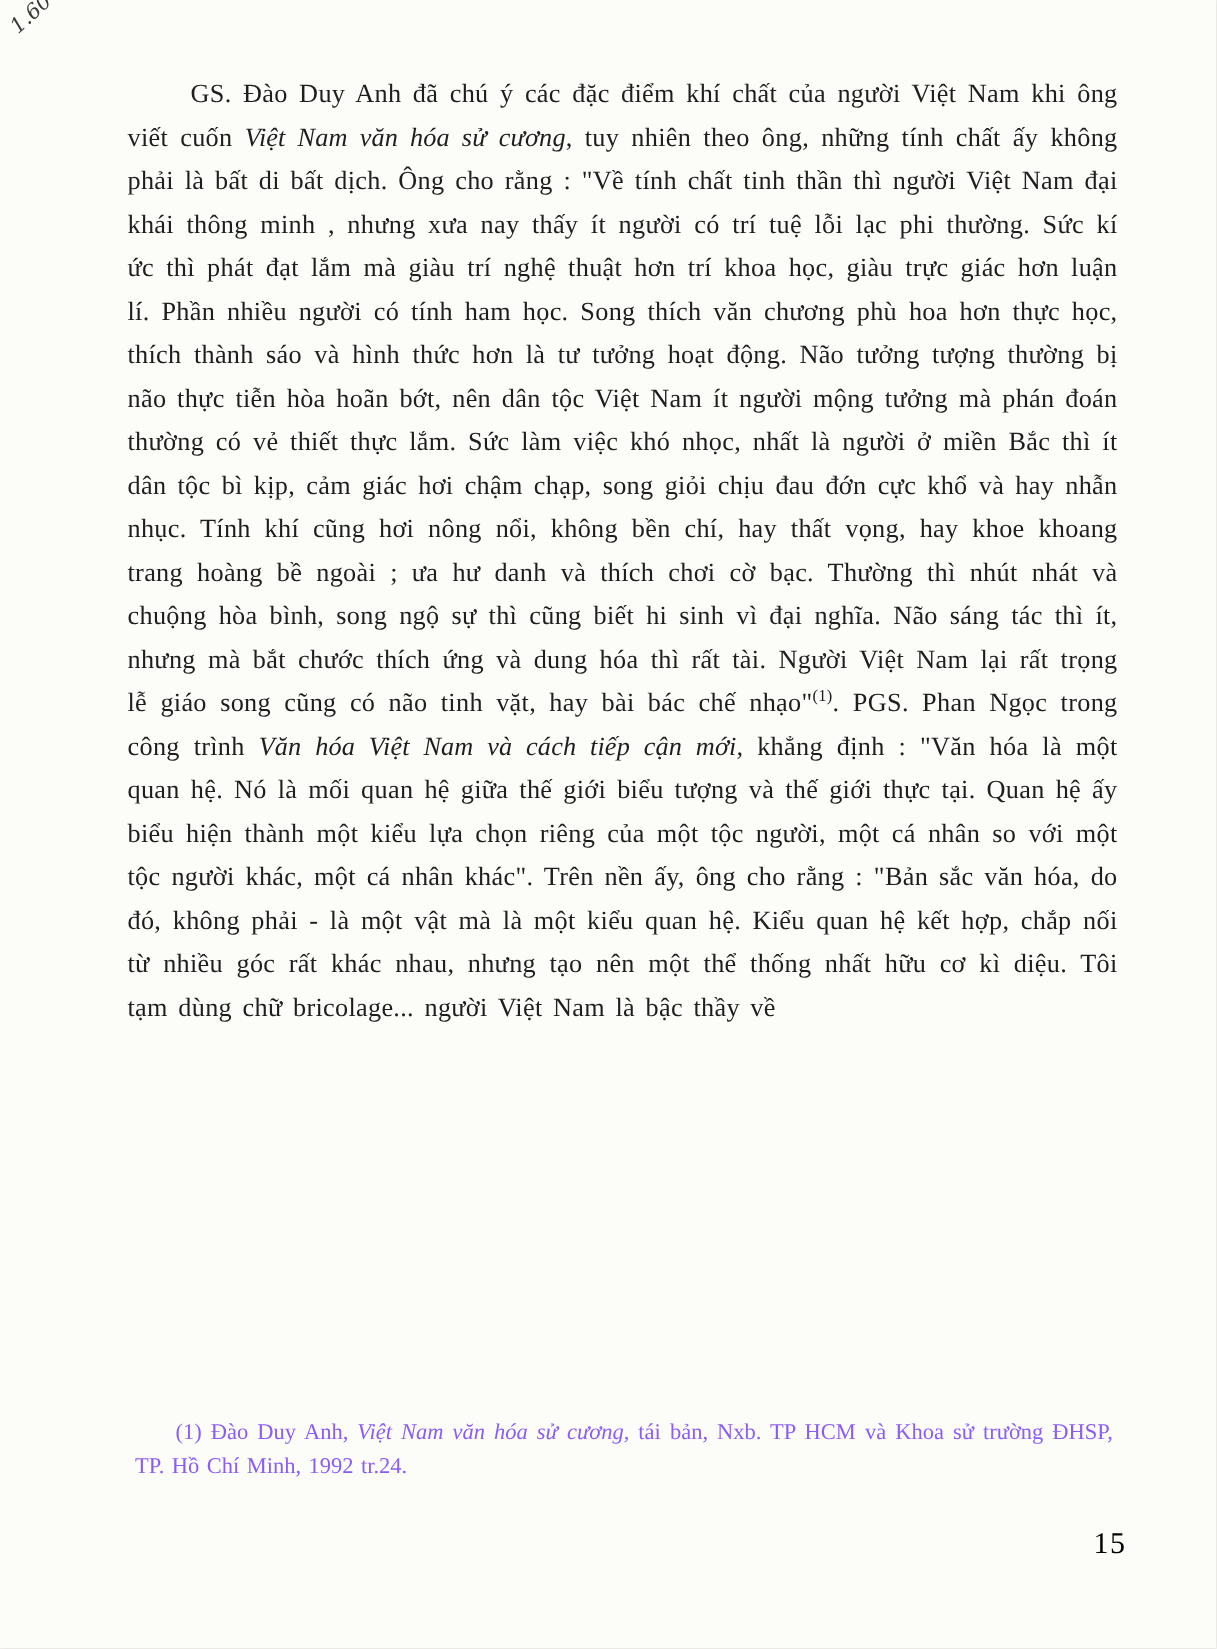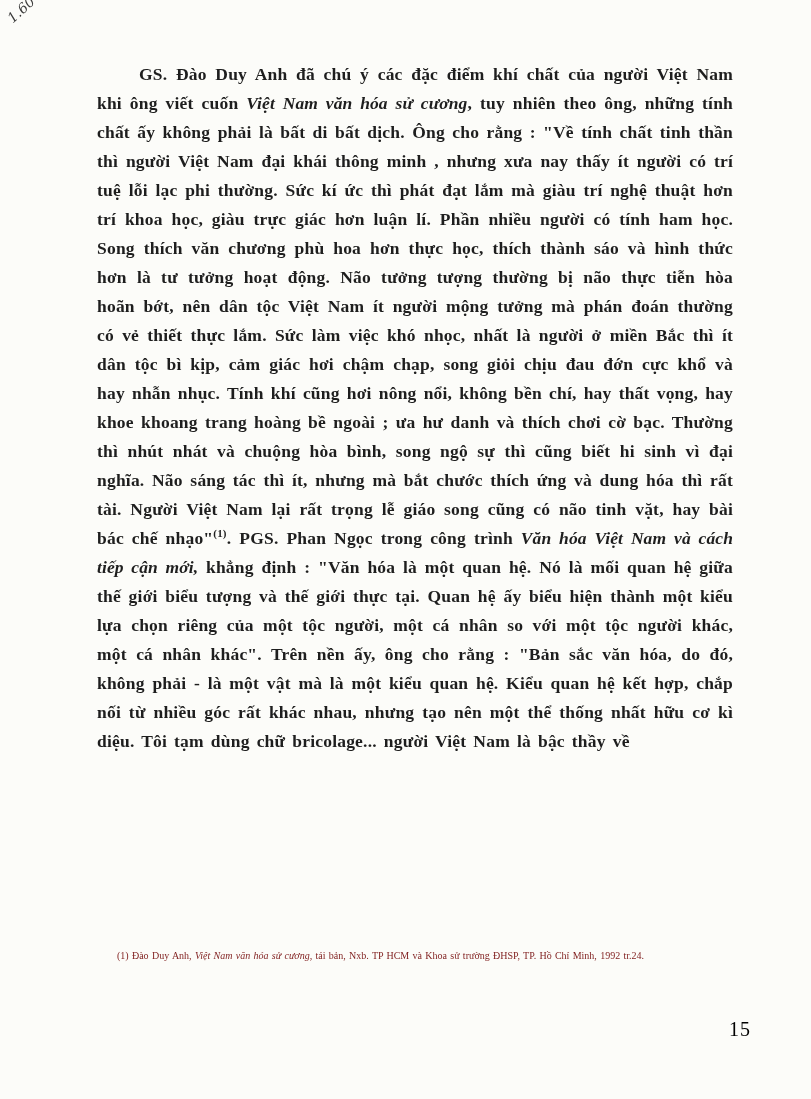--- a/index.html
+++ b/index.html
@@ -29,50 +29,49 @@
     font-size: 14px;
     color: #3a3a3a;
   }
   .text-block {
     position: absolute;
     left: 85px;
     top: 48px;
     width: 660px;
   }
   .body-paragraph {
-    margin: 12px;
+    margin: 0;
     font-size: 17.5px;
     line-height: 29px;
     text-align: justify;
     text-indent: 42px;
     word-spacing: 0.14em;
     letter-spacing: 0.2px;
-    font-weight: bold;
   }
   .body-paragraph i {
     letter-spacing: 0.1px;
   }
   .footnote-ref {
     font-size: 11px;
     line-height: 0;
     vertical-align: super;
   }
   .footnote {
     position: absolute;
     left: 90px;
     top: 944px;
     width: 652px;
   }
   .footnote-text {
     margin: 0;
-    font-size: 10px;
+    font-size: 15px;
     line-height: 23px;
     text-align: justify;
     text-indent: 27px;
-    color: #7f1d1d;
+    color: #8b5cf6;
     word-spacing: 0.08em;
   }
   .page-number {
     position: absolute;
     top: 1018px;
     right: 60px;
     font-size: 20px;
     letter-spacing: 1px;
     color: #000000;
   }

